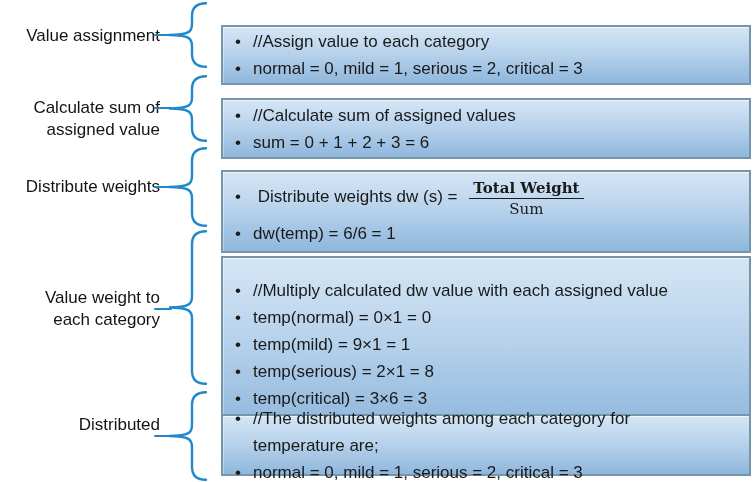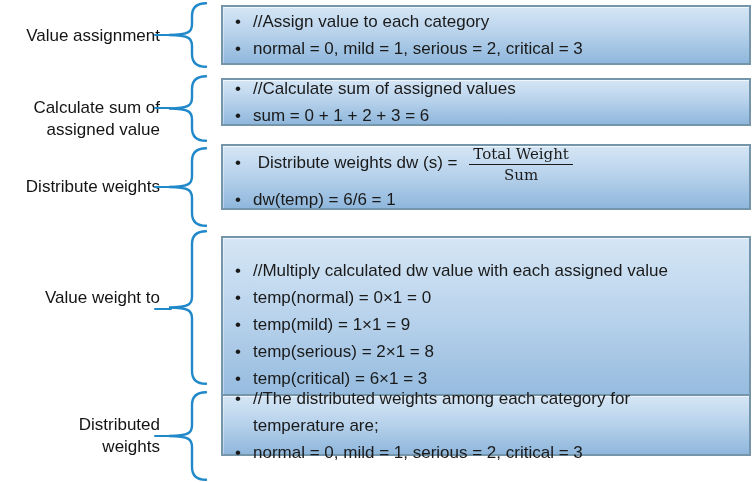--- a/index.html
+++ b/index.html
@@ -20,33 +20,33 @@
   
   .brace{position:absolute;left:166px;width:42px;}
   .brace path{fill:none;stroke:#2189C9;stroke-width:2.4;stroke-linecap:round;}
   
   .box{
     position:absolute;left:221px;width:530px;box-sizing:border-box;
     border:2px solid #7495AA;
     background:linear-gradient(180deg,#D5E6F5 0%,#B9D3EC 45%,#8FB7DC 100%);
     box-shadow:inset 0 1px 0 rgba(255,255,255,.6),inset 1px 0 0 rgba(255,255,255,.35);
     display:flex;flex-direction:column;justify-content:center;
-    padding:2px 8px 2px 12px;font-size:17px;line-height:27px;
+    padding:2px 8px 2px 12px;font-size:17px;line-height:27px;margin-top:20px;
   }
   .bline{padding-left:18px;text-indent:-18px;white-space:nowrap;}
   .bline::before{content:"\2022";display:inline-block;width:18px;text-indent:0;}
   .cont{padding-left:18px;white-space:nowrap;}
   
   .frac-row{white-space:nowrap;line-height:27px;}
   .fraction{
     display:inline-block;vertical-align:middle;text-align:center;
     font-family:"DejaVu Serif",serif;font-size:15px;line-height:18px;
     margin-left:7px;text-indent:0;position:relative;top:-2px;
   }
-  .fraction .num{display:block;border-bottom:1.5px solid #1a1a1a;padding:5px 4px 1px;}
+  .fraction .num{display:block;border-bottom:1.5px solid #1a1a1a;padding:5px 4px 1px;font-weight:bold;}
   .fraction .den{display:block;padding-top:1px;}
 </style>
 </head>
 <body>
 
 <div class="canvas">
 
   <div class="step-label" style="top:25px">
     <div>Value assignment</div>
   </div>
@@ -60,61 +60,61 @@
   </div>
 
   <div class="step-label" style="top:97px">
     <div>Calculate sum of</div>
     <div>assigned value</div>
   </div>
   <div class="connector" style="top:107px"></div>
   <svg class="brace" style="top:75px" width="42" height="67" viewBox="0 0 42 67">
     <path d="M40,1.2 C30,1.2 26,5.5 26,14 L26,22.5 C26,29.5 24,33.5 3,33.5 C24,33.5 26,37.5 26,44.5 L26,53 C26,61.5 30,65.8 40,65.8"></path>
   </svg>
-  <div class="box" style="top:78px;height:48px">
+  <div class="box" style="top:78px;height:61px">
     <div class="bline">//Calculate sum of assigned values</div>
     <div class="bline">sum = 0 + 1 + 2 + 3 = 6</div>
   </div>
 
   <div class="step-label" style="top:176px">
     <div>Distribute weights</div>
   </div>
   <div class="connector" style="top:186px"></div>
   <svg class="brace" style="top:147px" width="42" height="80" viewBox="0 0 42 80">
     <path d="M40,1.2 C30,1.2 26,5.5 26,14 L26,29 C26,36 24,40 3,40 C24,40 26,44 26,51 L26,66 C26,74.5 30,78.8 40,78.8"></path>
   </svg>
-  <div class="box" style="top:144px;height:66px">
+  <div class="box" style="top:150px;height:83px">
     <div class="bline frac-row">
       <span>Distribute weights dw (s) =</span>
       <span class="fraction">
         <span class="num">Total Weight</span>
         <span class="den">Sum</span>
       </span>
     </div>
     <div class="bline">dw(temp) = 6/6 = 1</div>
   </div>
 
   <div class="step-label" style="top:287px">
     <div>Value weight to</div>
+    <div>each category</div>
   </div>
   <div class="connector" style="top:308px"></div>
   <svg class="brace" style="top:230px" width="42" height="155" viewBox="0 0 42 155">
     <path d="M40,1.2 C30,1.2 26,5.5 26,14 L26,66.5 C26,73.5 24,77.5 3,77.5 C24,77.5 26,81.5 26,88.5 L26,141 C26,149.5 30,153.8 40,153.8"></path>
   </svg>
   <div class="box" style="top:236px;height:176px">
     <div class="bline">//Multiply calculated dw value with each assigned value</div>
     <div class="bline">temp(normal) = 0×1 = 0</div>
-    <div class="bline">temp(mild) = 1×1 = 9</div>
+    <div class="bline">temp(mild) = 9×1 = 1</div>
     <div class="bline">temp(serious) = 2×1 = 8</div>
-    <div class="bline">temp(critical) = 6×1 = 3</div>
+    <div class="bline">temp(critical) = 3×6 = 3</div>
   </div>
 
   <div class="step-label" style="top:414px">
     <div>Distributed</div>
-    <div>weights</div>
   </div>
   <div class="connector" style="top:435px"></div>
   <svg class="brace" style="top:391px" width="42" height="90" viewBox="0 0 42 90">
     <path d="M40,1.2 C30,1.2 26,5.5 26,14 L26,34 C26,41 24,45 3,45 C24,45 26,49 26,56 L26,76 C26,84.5 30,88.8 40,88.8"></path>
   </svg>
   <div class="box" style="top:394px;height:62px">
     <div class="bline">//The distributed weights among each category for</div>
     <div class="cont">temperature are;</div>
     <div class="bline">normal = 0, mild = 1, serious = 2, critical = 3</div>
   </div>

